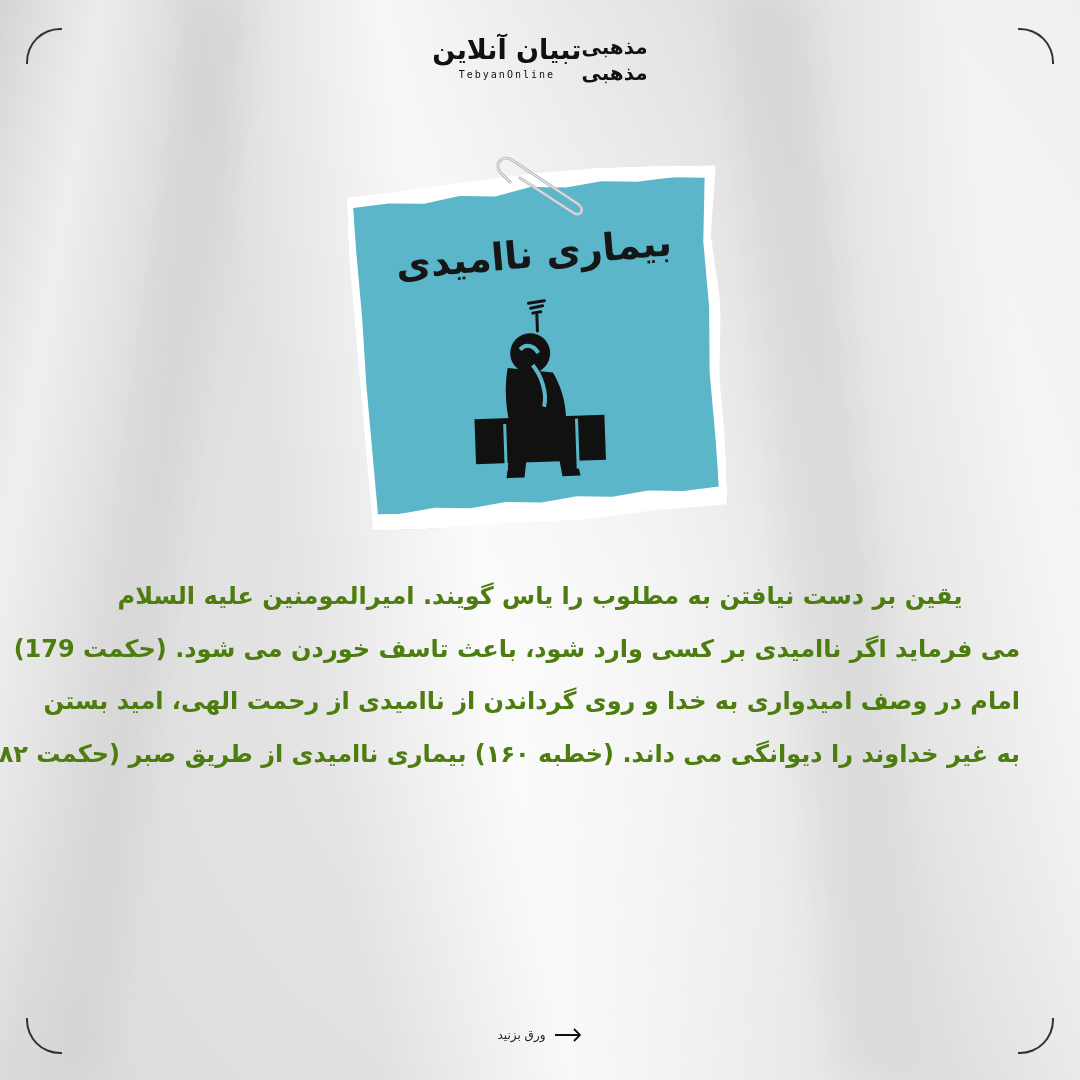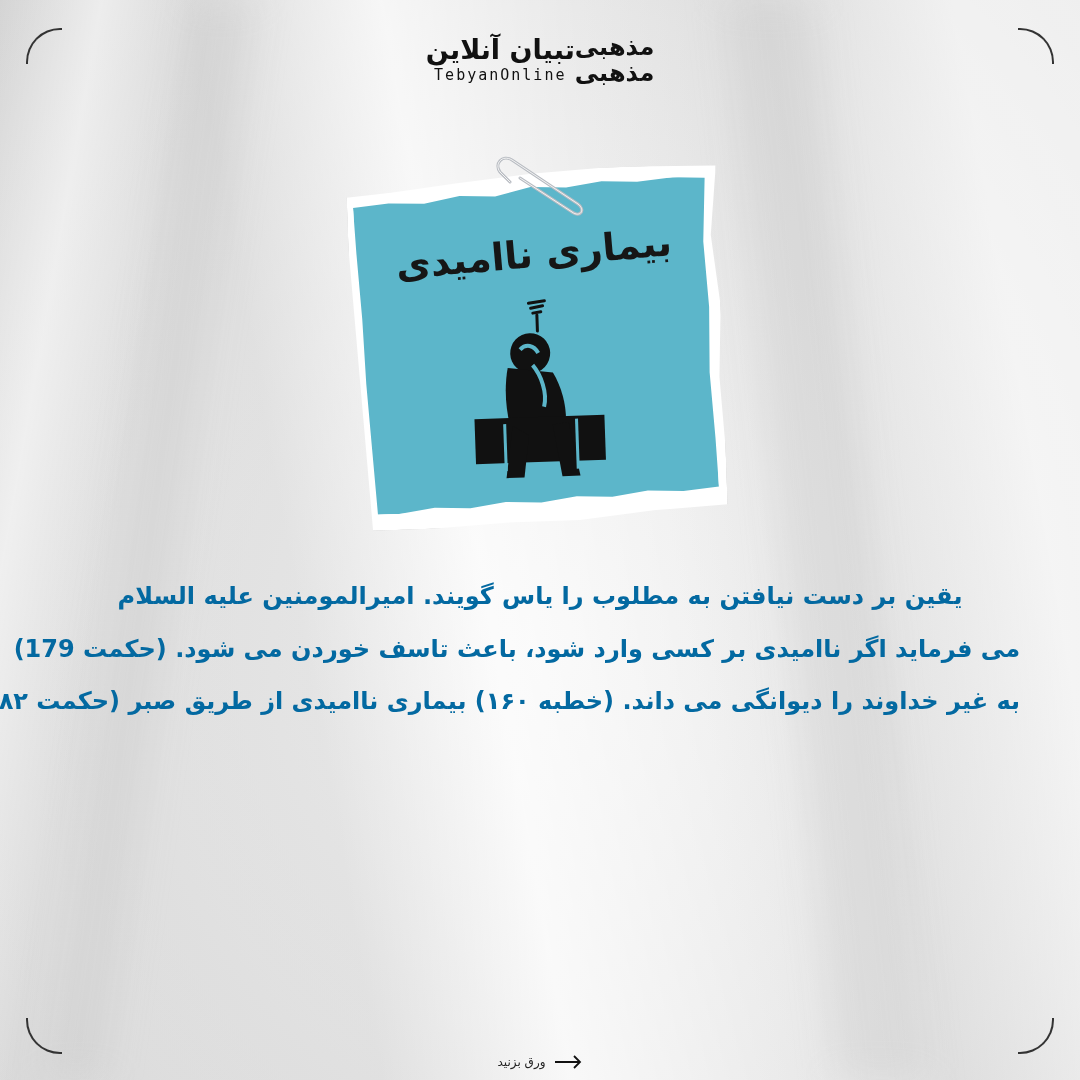--- a/index.html
+++ b/index.html
@@ -21,23 +21,23 @@
     border: 0 solid #333;
   }
   .corner.tl { left: 26px; top: 28px; border-top-width: 2px; border-left-width: 2px; border-top-left-radius: 34px; }
   .corner.tr { right: 26px; top: 28px; border-top-width: 2px; border-right-width: 2px; border-top-right-radius: 34px; }
   .corner.bl { left: 26px; bottom: 26px; border-bottom-width: 2px; border-left-width: 2px; border-bottom-left-radius: 34px; }
   .corner.br { right: 26px; bottom: 26px; border-bottom-width: 2px; border-right-width: 2px; border-bottom-right-radius: 34px; }
 
   .logo { position: absolute; top: 34px; left: 0; width: 1080px; display: flex; justify-content: center; align-items: center; }
   .logo-tebyan { display: flex; flex-direction: column; align-items: center; }
   .logo-tebyan .fa { font-size: 27px; font-weight: bold; color: #111; line-height: 30px; direction: rtl; }
-  .logo-tebyan .en { font-family: "DejaVu Sans Mono", monospace; font-size: 15px; letter-spacing: 2px; color: #111; line-height: 20px; }
+  .logo-tebyan .en { font-family: "DejaVu Sans Mono", monospace; font-size: 10px; letter-spacing: 2px; color: #111; line-height: 20px; }
   .logo-mazhabi { display: flex; flex-direction: column; align-items: center; direction: rtl; }
-  .logo-mazhabi span { font-size: 24px; color: #111; line-height: 26px; font-weight: bold; }
+  .logo-mazhabi span { font-size: 20px; color: #111; line-height: 26px; font-weight: bold; }
 
   .paper-wrap { position: absolute; left: 352px; top: 170px; width: 370px; height: 355px; }
   .paper-shadow {
     position: absolute; inset: 0;
     background: #fff;
     clip-path: polygon(0% 6%, 12% 5%, 30% 3%, 50% 1%, 70% 0%, 78% 0%, 100% 0.5%, 98% 20%, 100% 40%, 99% 60%, 100% 80%, 100% 96%, 80% 97%, 60% 99%, 40% 99%, 20% 100%, 4% 100%, 3% 80%, 2% 60%, 1% 40%, 0% 20%);
     box-shadow: 0 4px 10px rgba(0,0,0,0.3);
     filter: drop-shadow(0 3px 6px rgba(0,0,0,0.25));
   }
   .paper {
@@ -49,25 +49,25 @@
     position: absolute; left: 0; right: 0; top: 62px; text-align: center;
     direction: rtl; font-size: 38px; font-weight: bold; color: #161616;
     transform: rotate(-3deg);
   }
   .figure { position: absolute; left: 110px; top: 125px; width: 150px; height: 185px; }
   .clip { position: absolute; left: 490px; top: 152px; width: 100px; height: 65px; }
 
   .body-text {
     position: absolute; left: 60px; top: 570px; width: 960px;
     direction: rtl; text-align: center;
-    font-size: 24px; font-weight: bold; color: #0369a1; line-height: 52.5px;
+    font-size: 24px; font-weight: bold; color: #4d7c0f; line-height: 52.5px;
   }
   .body-text p { margin: 0; white-space: nowrap; }
 
-  .swipe { position: absolute; top: 1028px; left: 0; width: 1080px; display: flex; justify-content: center; align-items: center; gap: 9px; margin-top: 27px; }
+  .swipe { position: absolute; top: 1028px; left: 0; width: 1080px; display: flex; justify-content: center; align-items: center; gap: 9px; }
   .swipe-label { font-size: 12px; color: #222; direction: rtl; }
 </style>
 </head>
 <body>
 
 <div class="bg"></div>
 <div class="shade" style="left:120px;top:0;width:60px;height:1080px;transform:skewX(-8deg);"></div>
 <div class="shade" style="left:780px;top:0;width:90px;height:1080px;transform:skewX(6deg);"></div>
 
 <div class="corner tl"></div>
@@ -117,20 +117,21 @@
 </div>
 
 <svg class="clip" viewBox="0 0 100 65">
   <path d="M 20 30 L 10 20 C 4 12, 12 2, 22 8 L 88 52 C 96 58, 90 66, 82 60 L 30 26" stroke="#b8bcc2" stroke-width="3" fill="none" stroke-linecap="round"></path>
   <path d="M 20 30 L 10 20 C 4 12, 12 2, 22 8 L 88 52 C 96 58, 90 66, 82 60 L 30 26" stroke="#f4f4f4" stroke-width="1" fill="none" stroke-linecap="round"></path>
 </svg>
 
 <div class="body-text">
   <p>یقین بر دست نیافتن به مطلوب را یاس گویند. امیرالمومنین علیه السلام</p>
   <p>می فرماید اگر ناامیدی بر کسی وارد شود، باعث تاسف خوردن می شود. (حکمت 179)</p>
+  <p>امام در وصف امیدواری به خدا و روی گرداندن از ناامیدی از رحمت الهی، امید بستن</p>
   <p>به غیر خداوند را دیوانگی می داند. (خطبه ۱۶۰) بیماری ناامیدی از طریق صبر (حکمت ۸۲)،</p>
 </div>
 
 <div class="swipe">
   <span class="swipe-label">ورق بزنید</span>
   <svg width="28" height="14" viewBox="0 0 28 14">
     <path d="M 1 7 L 26 7 M 20 1 L 26 7 L 20 13" stroke="#111" stroke-width="1.8" fill="none"></path>
   </svg>
 </div>
 

